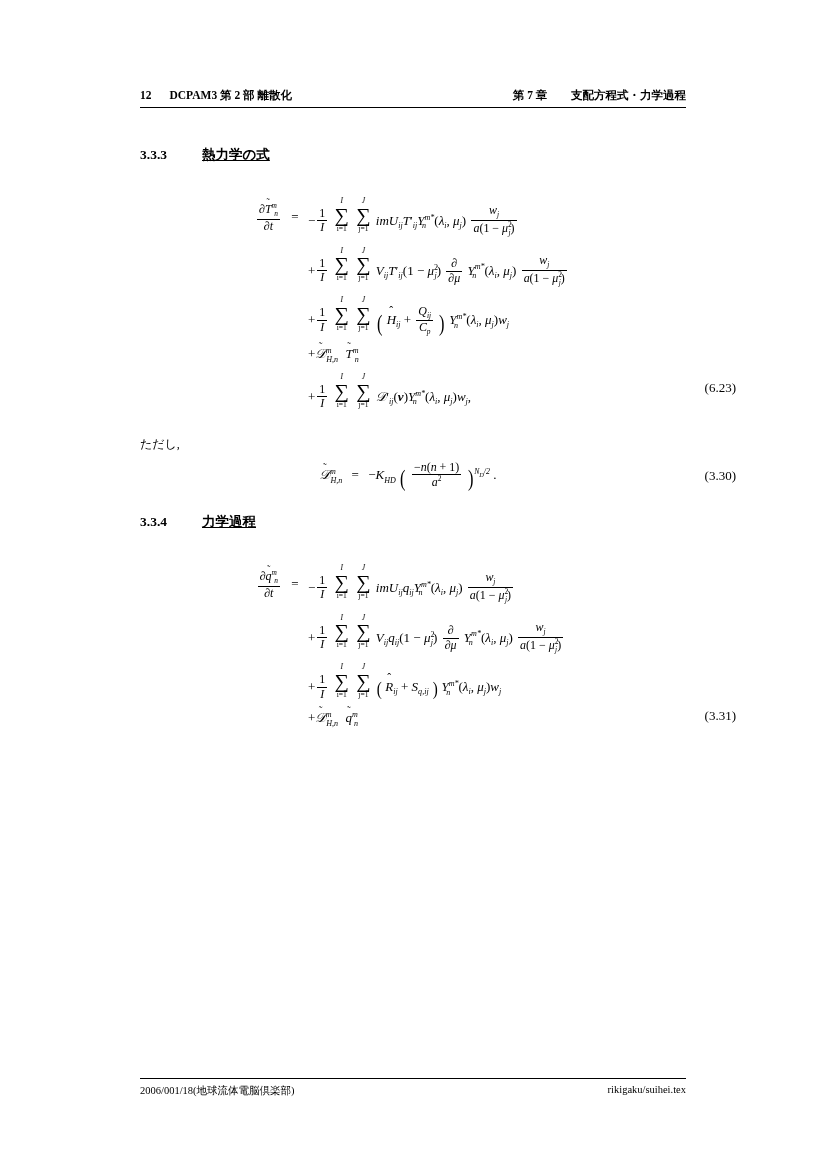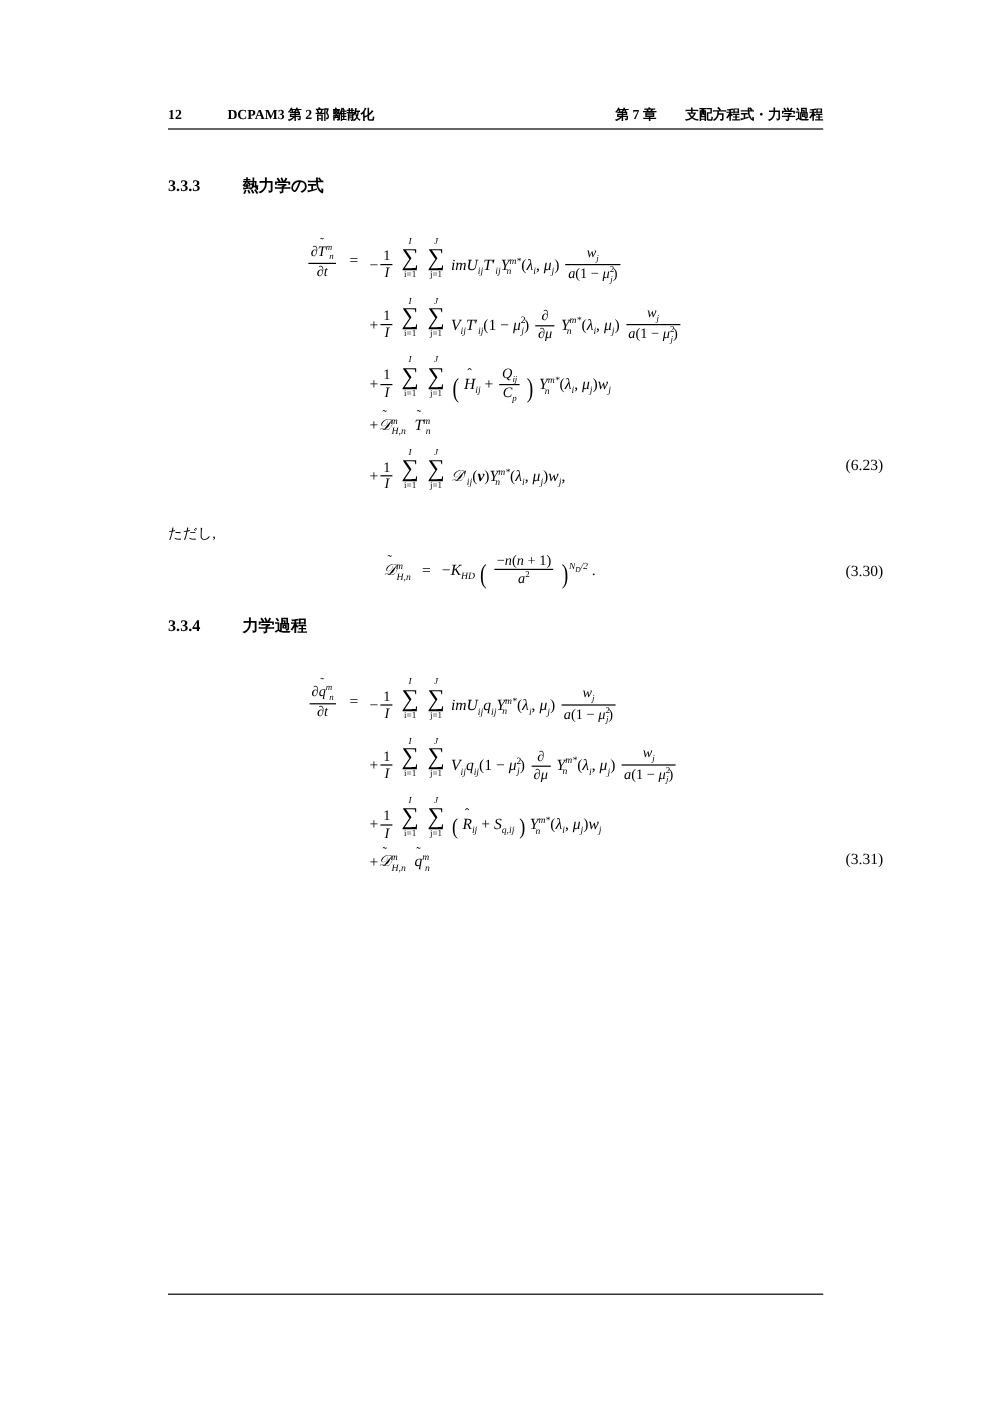--- a/index.html
+++ b/index.html
@@ -30,37 +30,38 @@
     display: flex;
     align-items: baseline;
     justify-content: space-between;
     padding-bottom: 4px;
   }
   .header-left {
     display: flex;
     align-items: baseline;
   }
   .header-pageno {
-    margin-right: 38px;
+    margin-right: 18px;
   }
   .header-rule {
     border-bottom: 1px solid #000;
     width: 100%;
   }
   .header-right .hdr-sep {
     display: inline-block;
     width: 18px;
   }
 
   
   .section-head {
     position: absolute;
     left: 140px;
     font-weight: bold;
     font-size: 13.5px;
+    text-decoration: underline;
   }
   .section-head .num {
     display: inline-block;
     width: 62px;
   }
   #sec-333 { top: 146px; }
   #sec-334 { top: 513px; }
 
   
   .mathblock {
@@ -365,15 +366,19 @@
           <span class="tilde-wrap" style="margin-left:4px;"><span class="tld">˜</span><i>q</i></span><sup class="sm">m</sup><sub class="sm" style="margin-left:-0.45em">n</sub>
         </td>
         <td class="col-tag">(3.31)</td>
       </tr>
     </tbody>
       </table>
   </div>
 
   <div class="footer">
     <div class="footer-rule"></div>
+    <div class="footer-row">
+      <span>2006/001/18(地球流体電脳倶楽部)</span>
+      <span>rikigaku/suihei.tex</span>
+    </div>
   </div>
 
 </div>
 
 </body></html>

